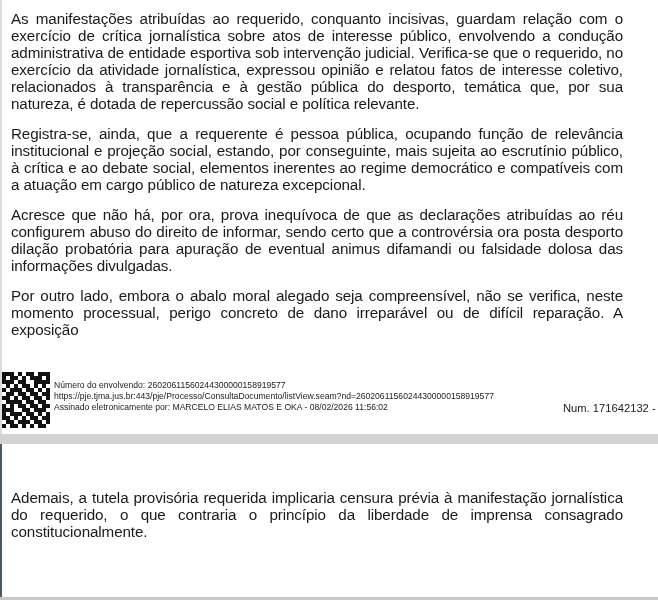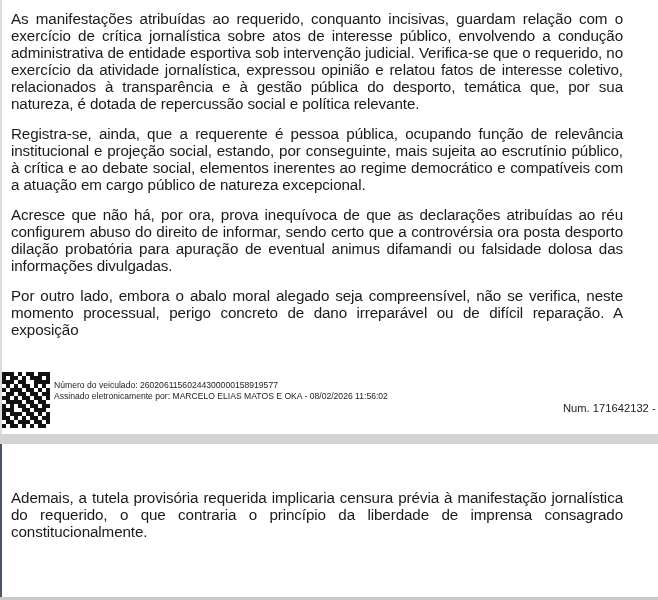--- a/index.html
+++ b/index.html
@@ -233,21 +233,22 @@
         <span class="w"></span>
         <span class="b"></span>
         <span class="w"></span>
         <span class="b"></span>
         <span class="w"></span>
         <span class="b"></span>
         <span class="b"></span>
         <span class="w"></span>
     </div>
     <div class="footer-info">
-      <div>Número do veiculado: 26020611560244300000158919577</div>
+      <div>Número do envolvendo: 26020611560244300000158919577</div>
+      <div>https://pje.tjma.jus.br:443/pje/Processo/ConsultaDocumento/listView.seam?nd=26020611560244300000158919577</div>
       <div>Assinado eletronicamente por: MARCELO ELIAS MATOS E OKA - 08/02/2026 11:56:02</div>
     </div>
     <div class="footer-num">Num. 171642132 - Pá</div>
   </div>
 </div>
 
 <div class="gap-band"></div>
 
 <div class="page page-lower">
   <div class="body-text lower-text">

